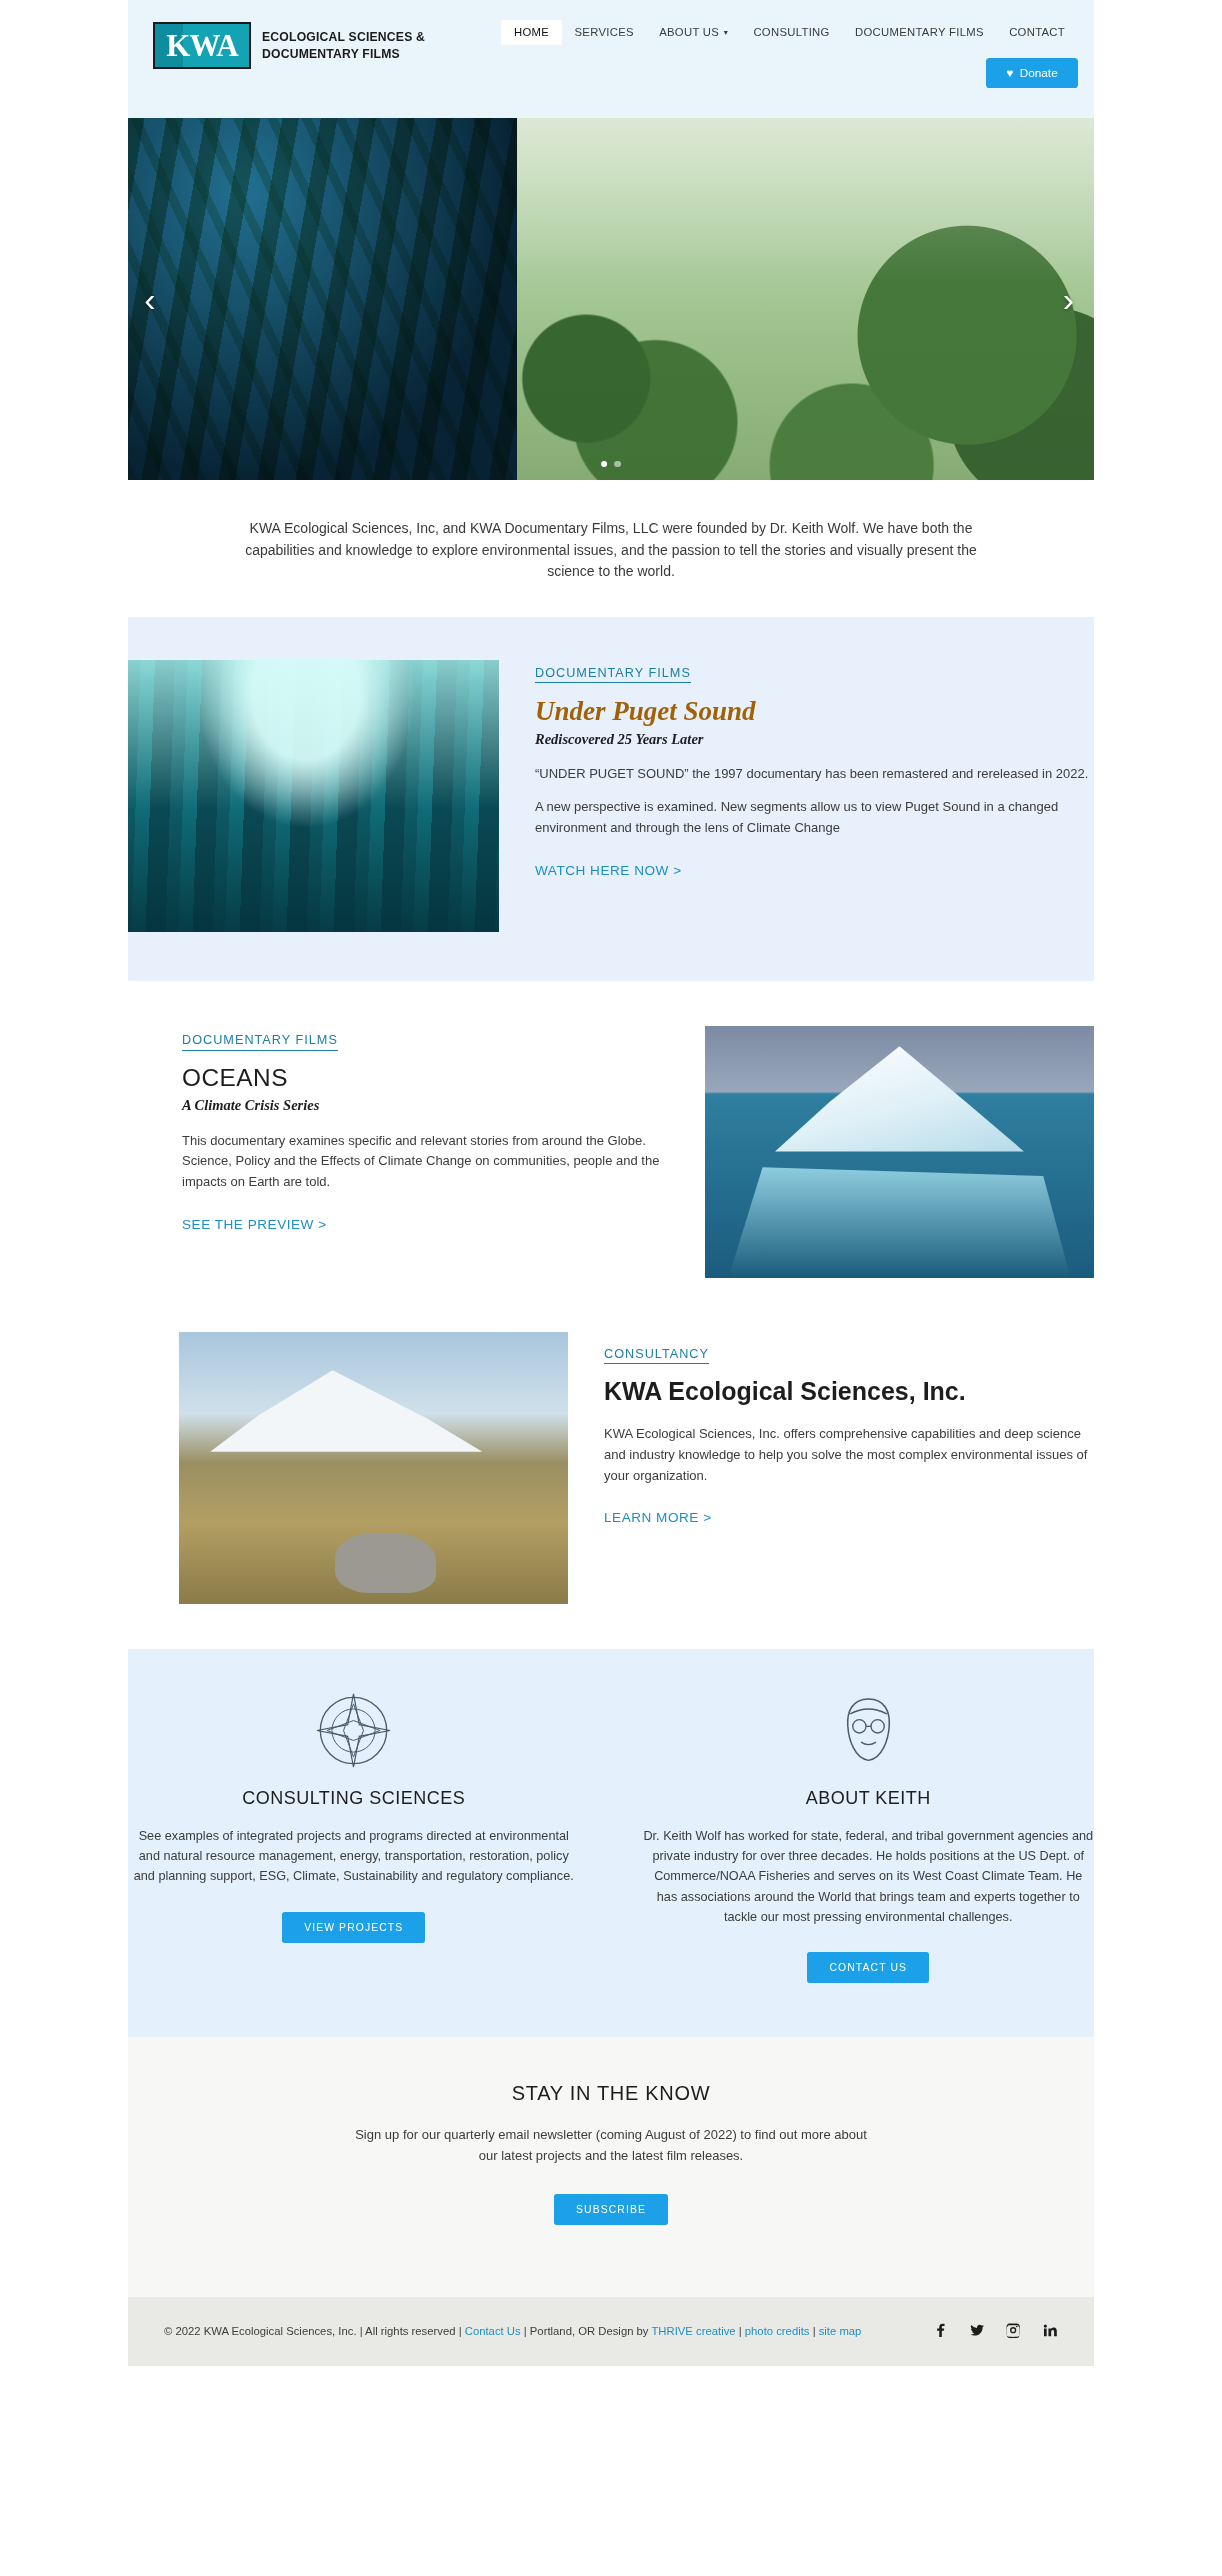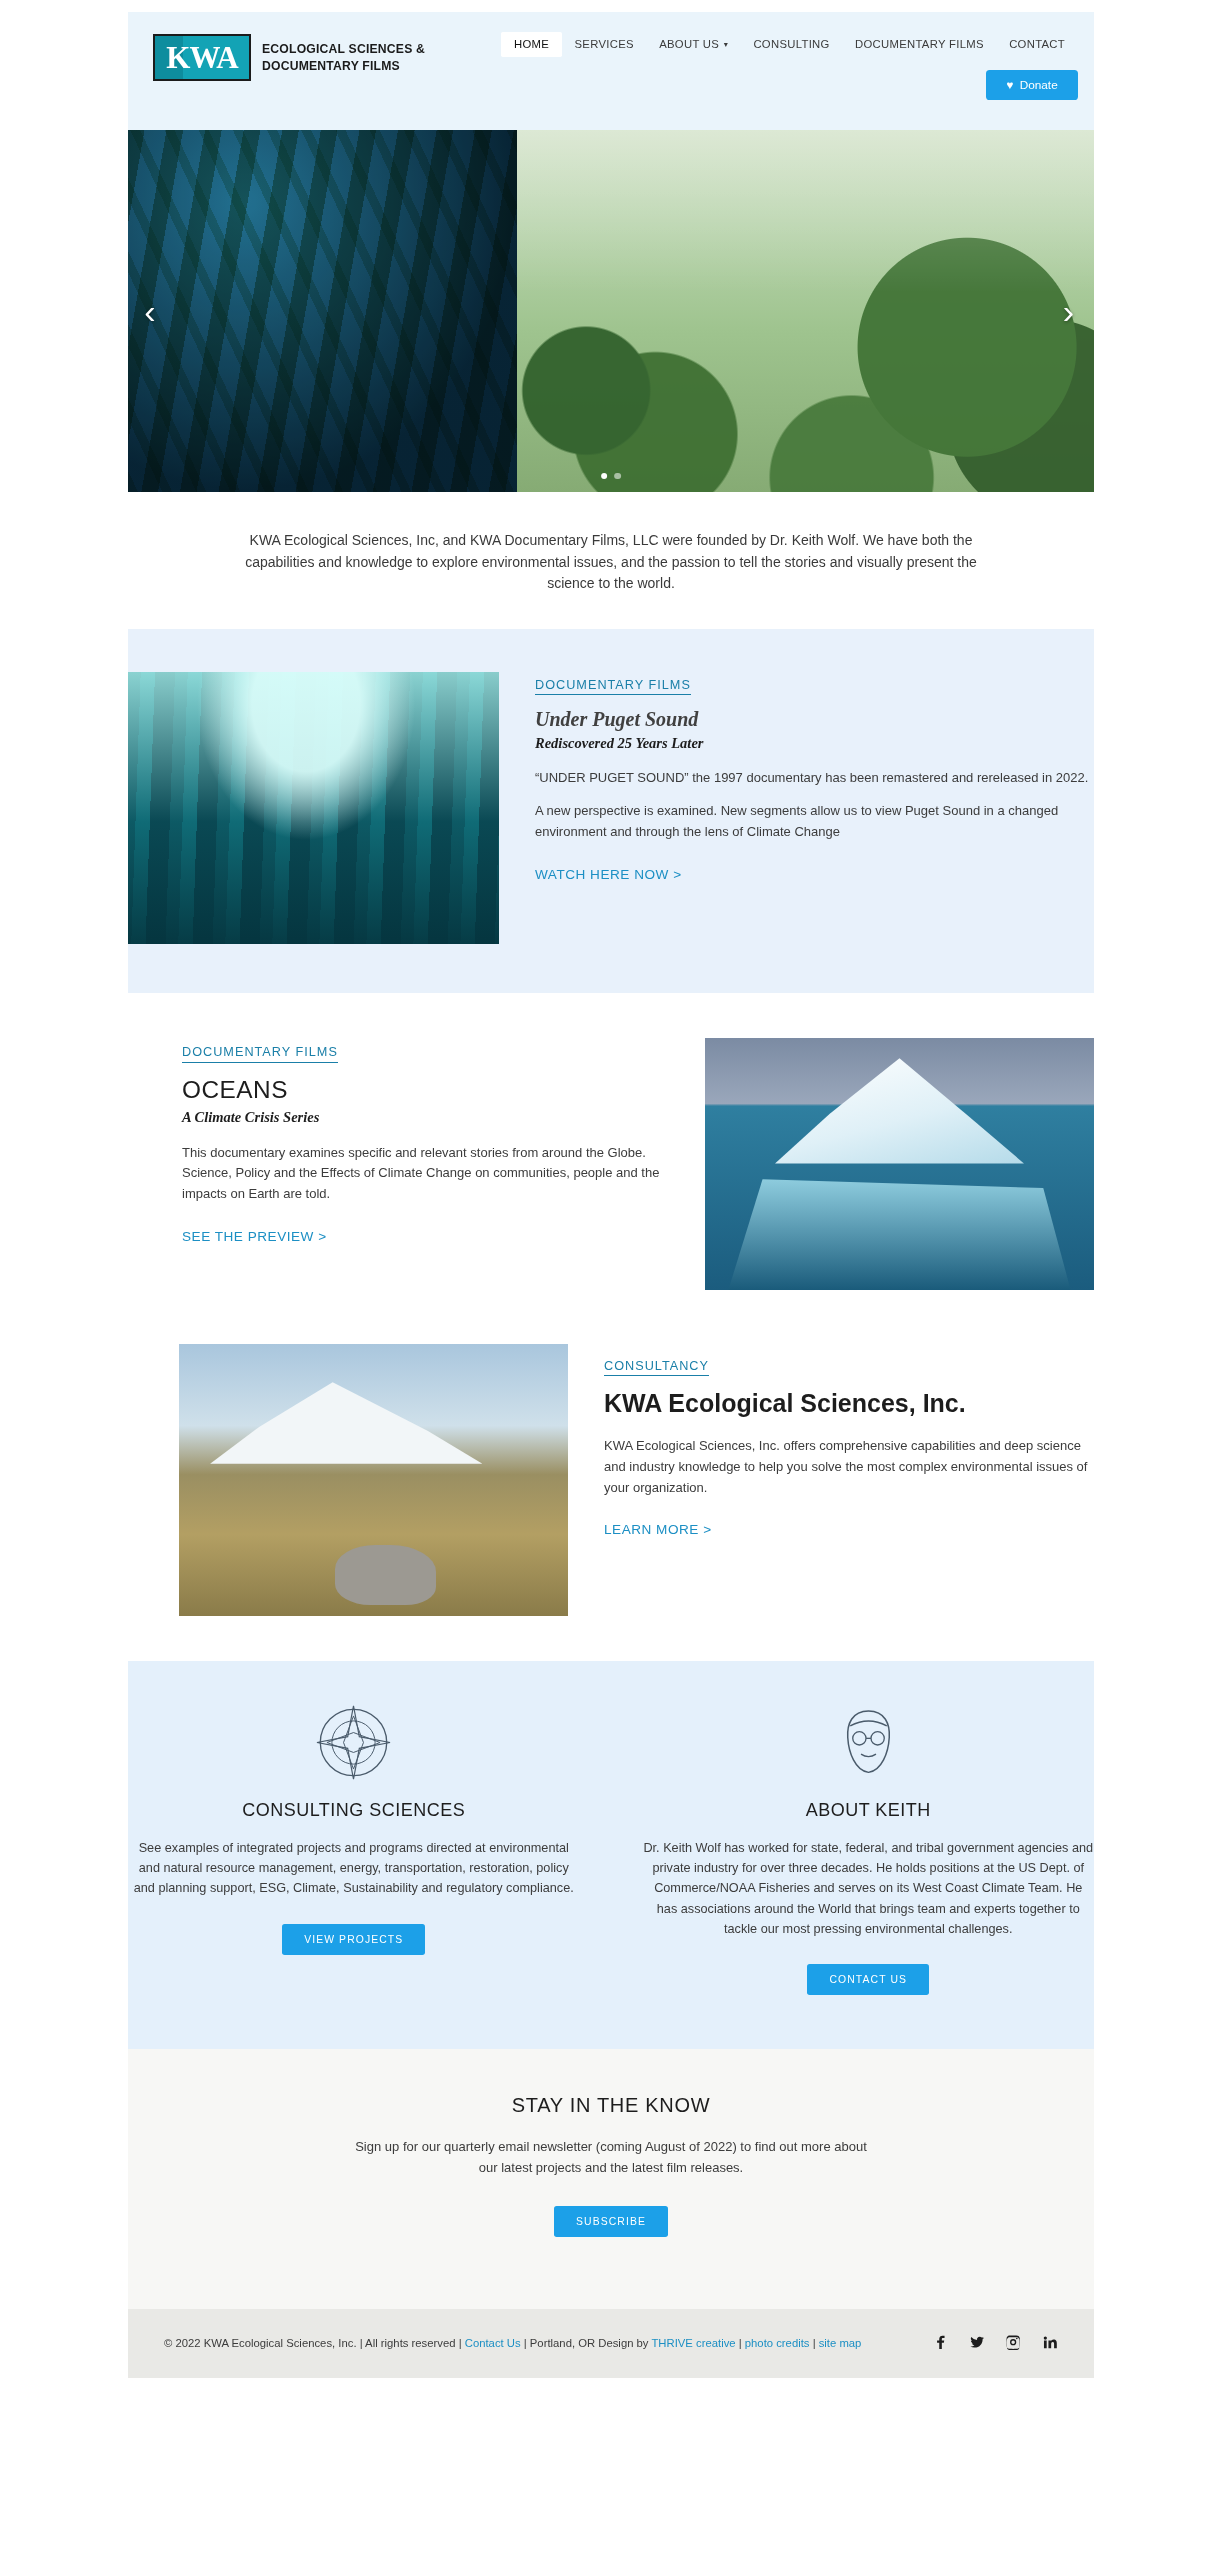--- a/index.html
+++ b/index.html
@@ -3,21 +3,21 @@
 <meta charset="utf-8">
 <style>
   * { box-sizing: border-box; margin: 0; padding: 0; }
   body {
     width: 1222px;
     background: #ffffff;
     font-family: "Liberation Sans", sans-serif;
     color: #333;
     -webkit-font-smoothing: antialiased;
   }
-  .page { width: 966px; margin: 12px auto; position: relative; }
+  .page { width: 966px; margin: 0 auto; position: relative; }
 
   
   .header {
     height: 118px;
     background: #eaf4fb;
     display: flex;
     align-items: flex-start;
     padding: 0;
     position: relative;
   }
@@ -190,22 +190,22 @@
     letter-spacing: 1px;
     border-bottom: 1.8px solid #1a7fa8;
     display: inline-block;
     padding-bottom: 2.7px;
     margin-bottom: 12.7px;
   }
   .sec-title {
     font-family: "Liberation Serif", serif;
     font-style: italic;
     font-weight: bold;
-    font-size: 20px;
-    color: #404040;
+    font-size: 27px;
+    color: #a16207;
     margin-bottom: 3.6px;
   }
   .sec-sub {
     font-family: "Liberation Serif", serif;
     font-style: italic;
     font-weight: bold;
     font-size: 14.5px;
     color: #1d1d1d;
     margin-bottom: 16.3px;
   }

